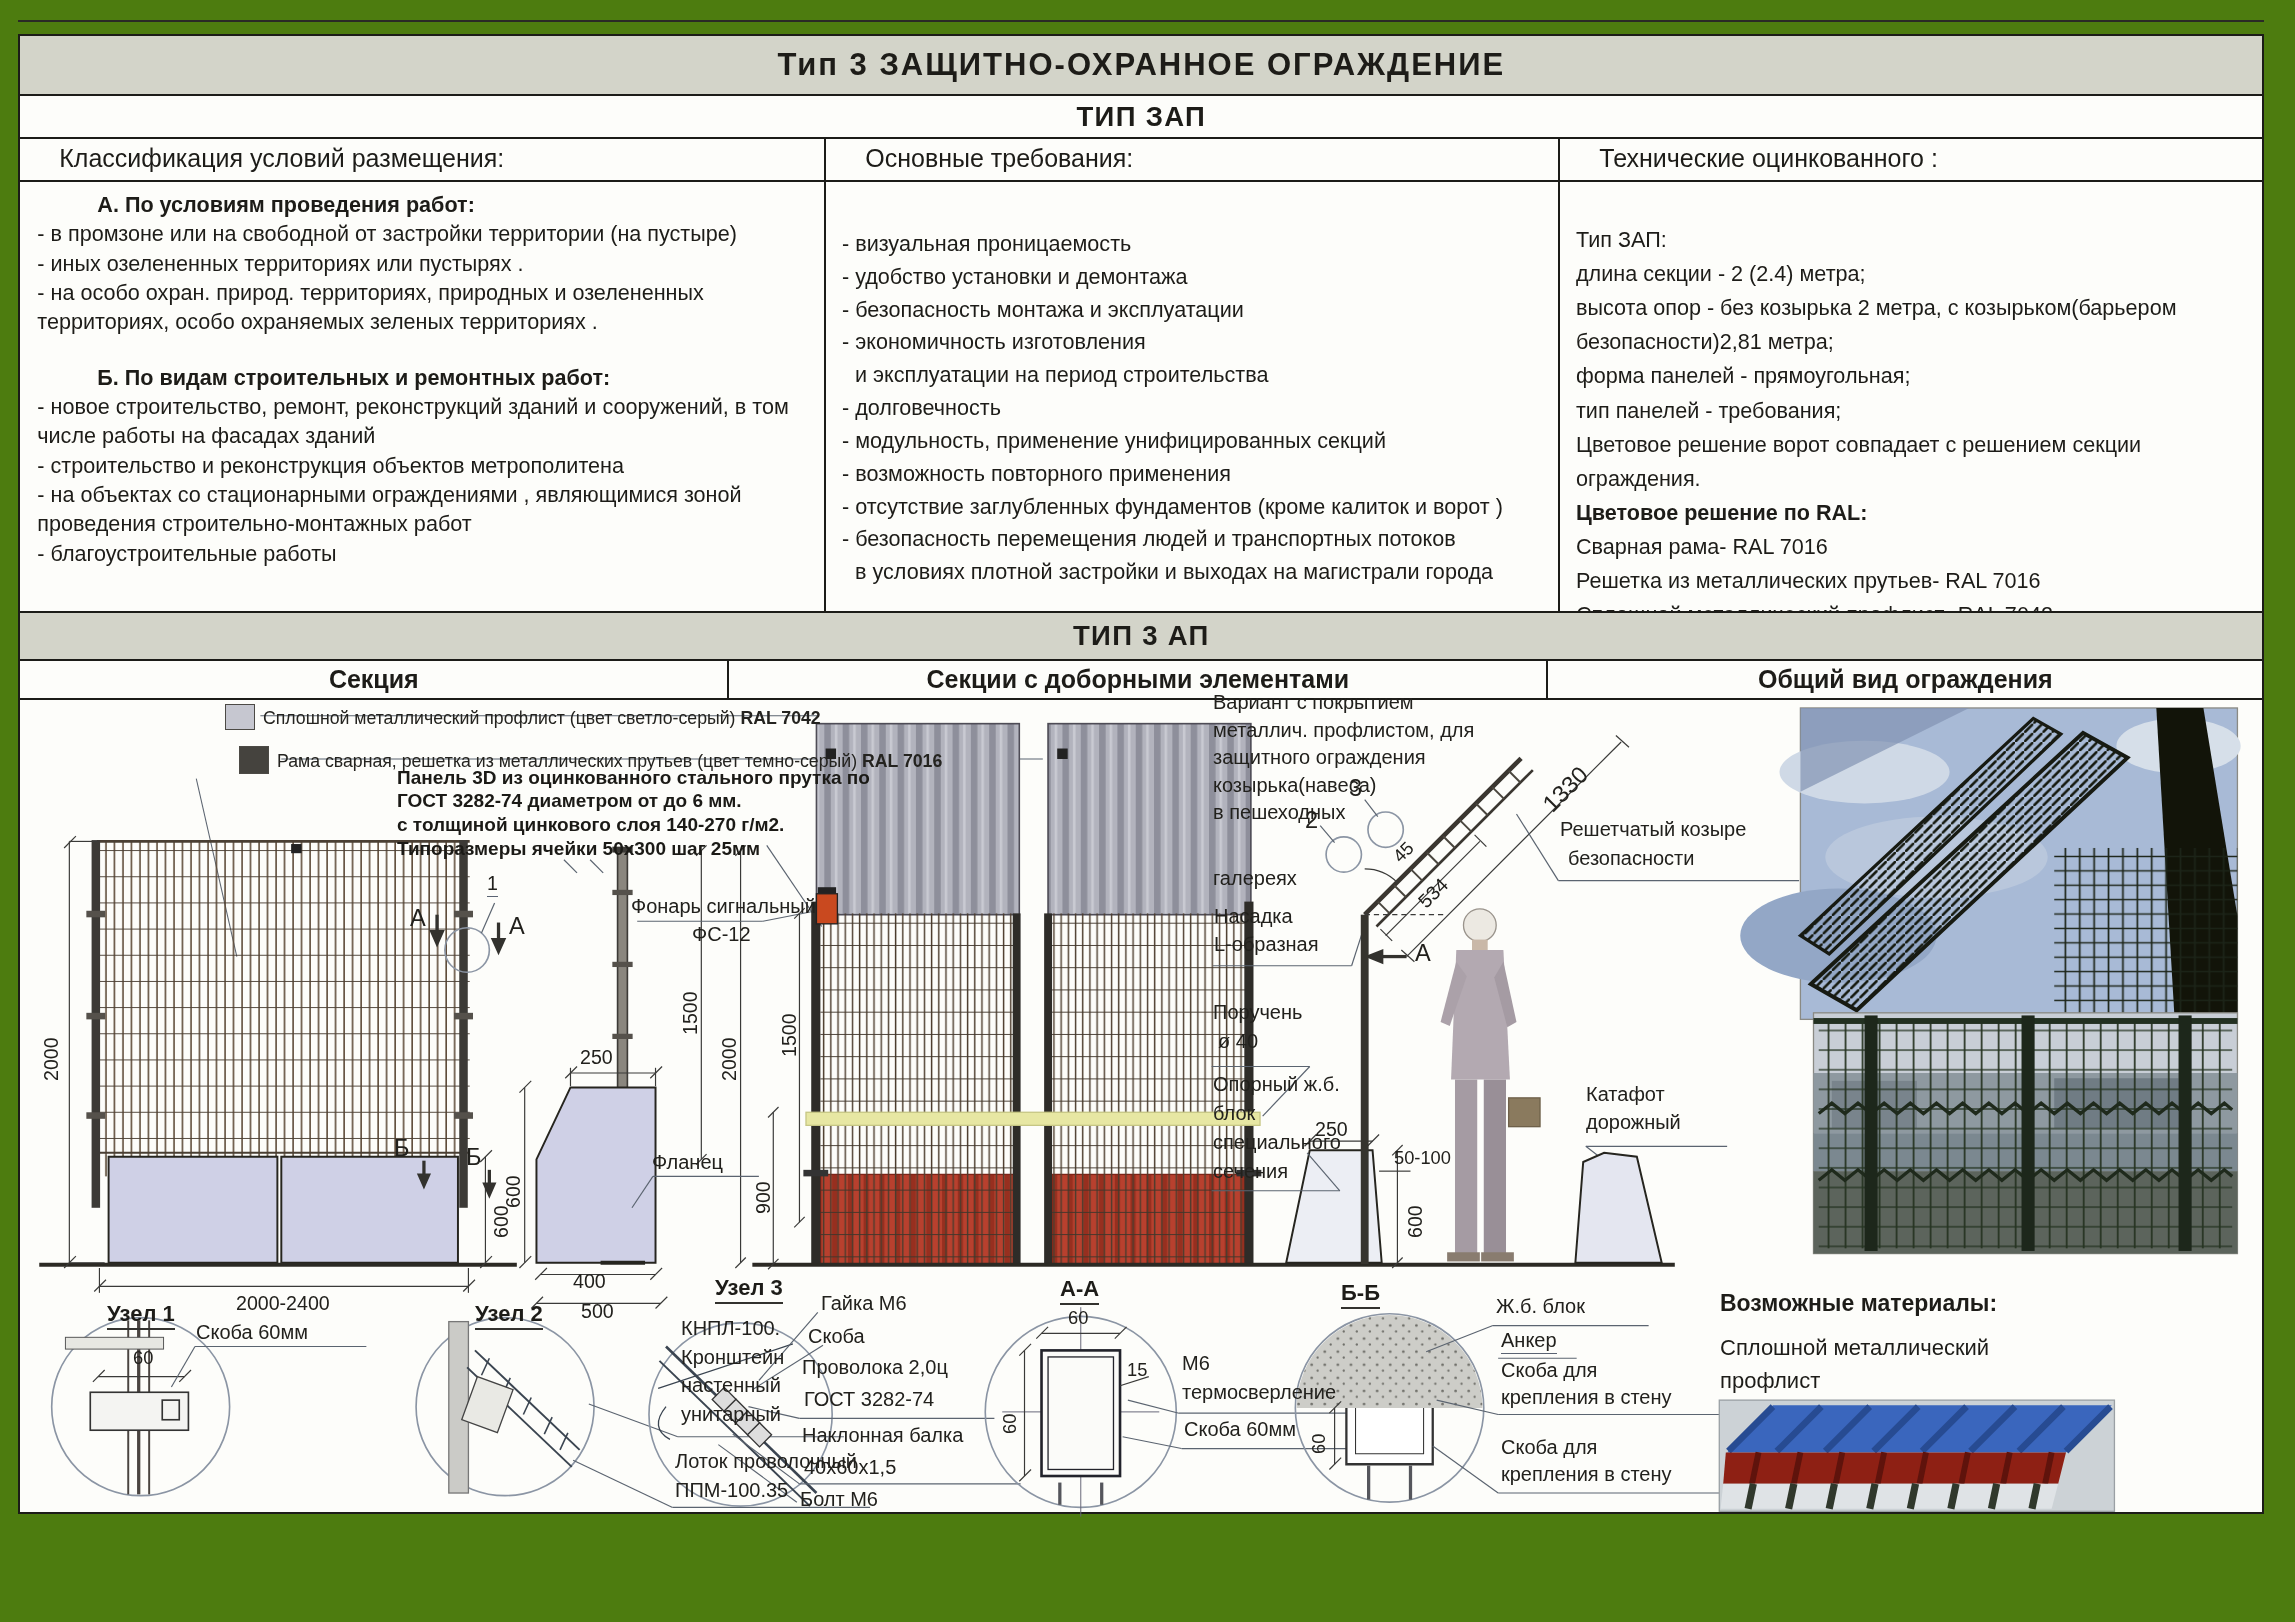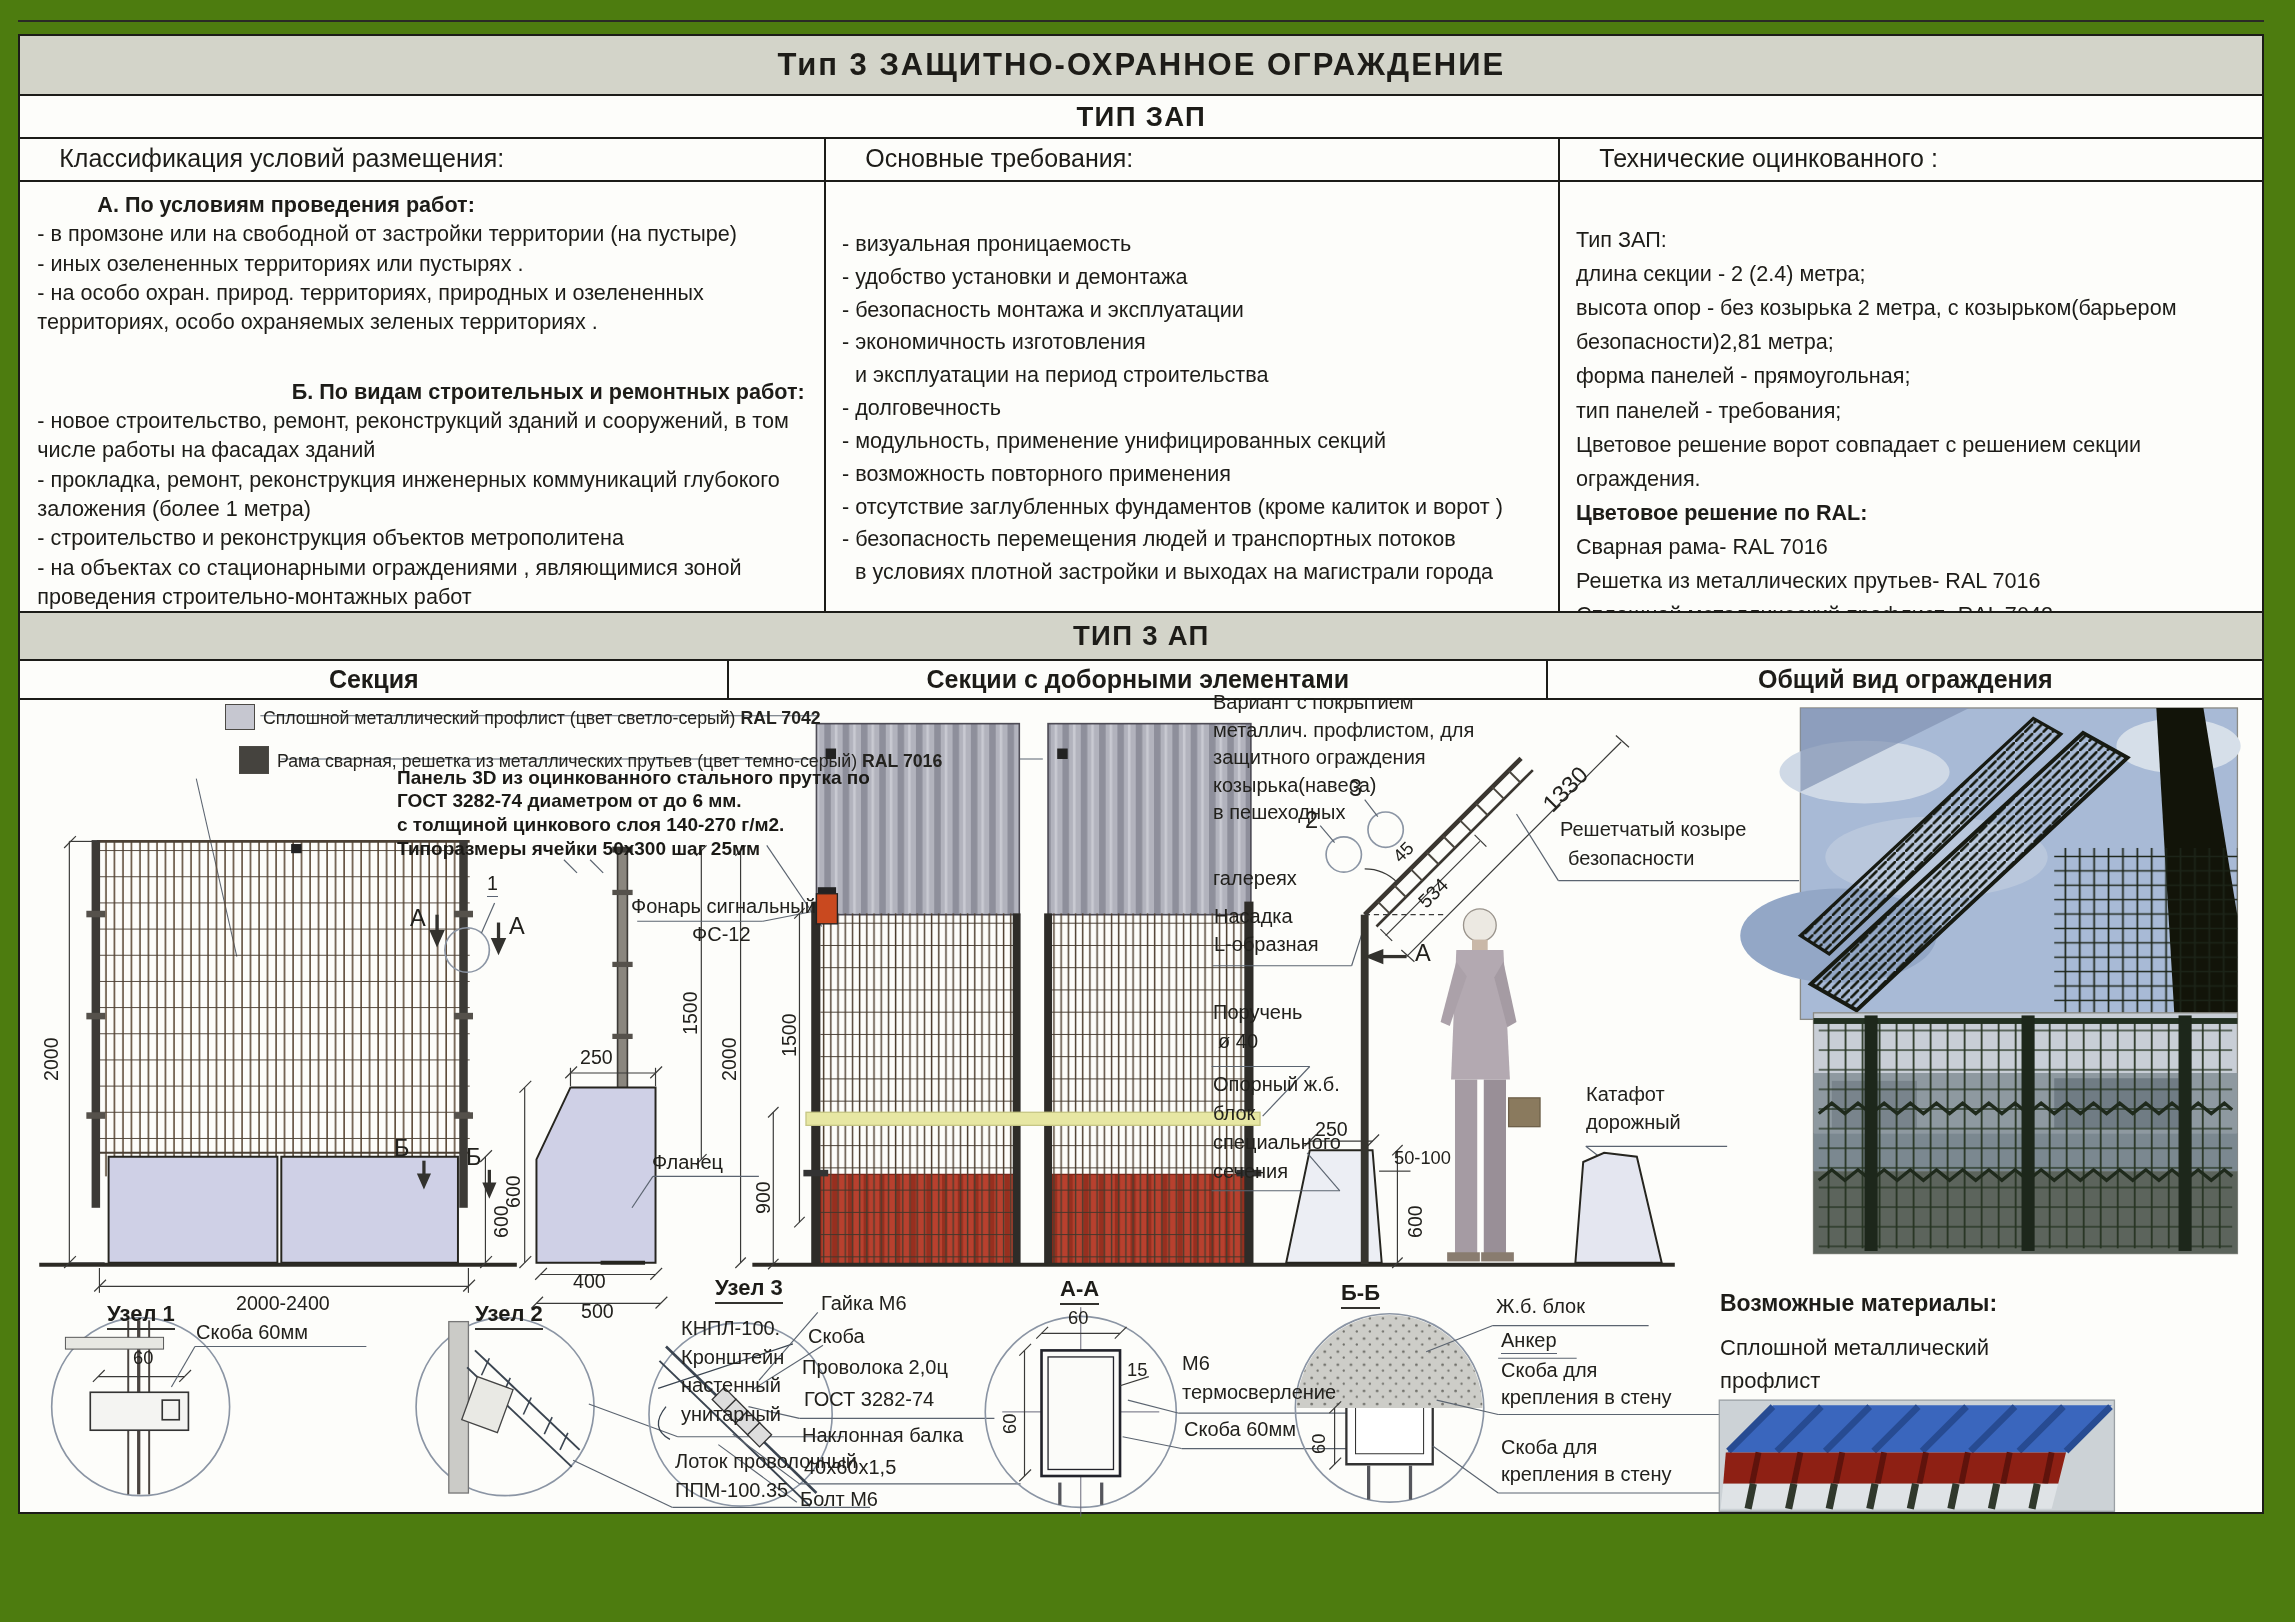--- a/index.html
+++ b/index.html
@@ -13,21 +13,21 @@
   .cols-head{height:41px;border-bottom:2px solid #1c1c18;}
   .cols-body{height:429px;border-bottom:2px solid #1c1c18;}
   .c1{width:806px;border-right:2px solid #1c1c18;box-sizing:border-box;}
   .c2{width:734px;border-right:2px solid #1c1c18;box-sizing:border-box;}
   .c3{flex:1;}
   .colh{font-size:25px;padding:5.2px 0 0 39px;}
   .bodytxt{font-size:21.6px;line-height:1.36;padding:7.9px 19.6px 0 17px;}
   .bodytxt2{font-size:21.6px;line-height:1.52;padding:46px 15.7px 0 15.7px;}
   .bodytxt3{font-size:21.6px;line-height:1.58;padding:41px 15.7px 0 15.7px;}
   .indent{padding-left:60px;font-weight:bold;}
-  .mt{margin-top:40px;text-align:right;}
+  .mt{margin-top:26px;}
   .cont{padding-left:13px;}
   .band{height:46px;background:#d3d4c9;border-bottom:2px solid #1c1c18;display:flex;align-items:center;justify-content:center;font-weight:bold;font-size:27.5px;letter-spacing:1.3px;}
   .subheads{display:flex;height:37px;border-bottom:2px solid #1c1c18;font-size:25px;font-weight:600;}
   .subheads>div{display:flex;align-items:center;justify-content:center;box-sizing:border-box;}
   .s1{width:709px;border-right:2px solid #1c1c18;}
   .s2{width:819px;border-right:2px solid #1c1c18;}
   .s3{flex:1;}
   .draw{position:relative;flex:1;}
   .lines{position:absolute;left:0;top:0;width:2295px;height:1622px;pointer-events:none;}
   .lb{position:absolute;font-size:20px;line-height:1.04;white-space:nowrap;color:#22211d;}
@@ -62,21 +62,20 @@
     </div>
 
     <div class="cols cols-body">
       <div class="c1 bodytxt">
         <div class="indent">А. По условиям проведения работ:</div>
         <div>- в промзоне или на свободной от застройки территории (на пустыре)</div>
         <div>- иных озелененных территориях или пустырях .</div>
         <div>- на особо охран. природ. территориях, природных  и озелененных территориях, особо охраняемых зеленых территориях .</div>
         <div class="indent mt">Б. По видам строительных и ремонтных работ:</div>
         <div>- новое строительство, ремонт, реконструкций зданий и сооружений, в том числе работы на фасадах зданий</div>
-        <div>- прокладка, ремонт, реконструкция инженерных коммуникаций глубокого заложения (более 1 метра)</div>
         <div>- строительство и реконструкция объектов метрополитена</div>
         <div>- на объектах со стационарными ограждениями , являющимися зоной проведения строительно-монтажных работ</div>
         <div>- благоустроительные работы</div>
       </div>
       <div class="c2 bodytxt2">
         <div>- визуальная проницаемость</div>
         <div>- удобство установки и демонтажа</div>
         <div>- безопасность монтажа и эксплуатации</div>
         <div>- экономичность изготовления</div>
         <div class="cont">и эксплуатации на период строительства</div>

